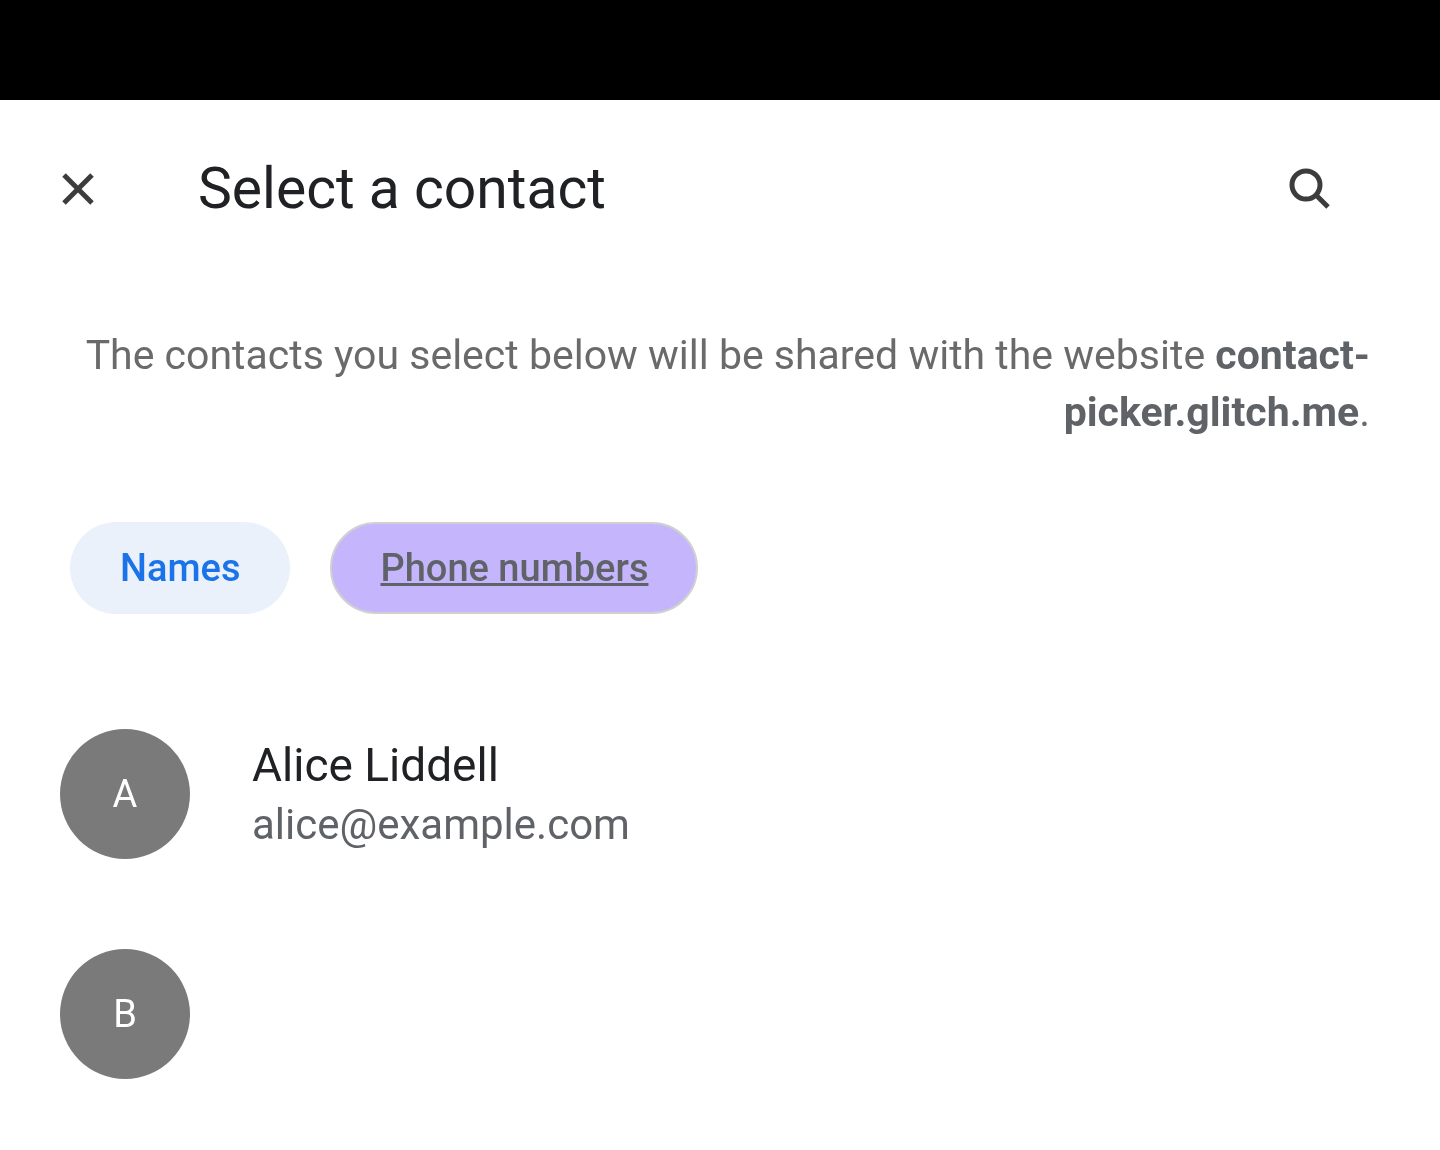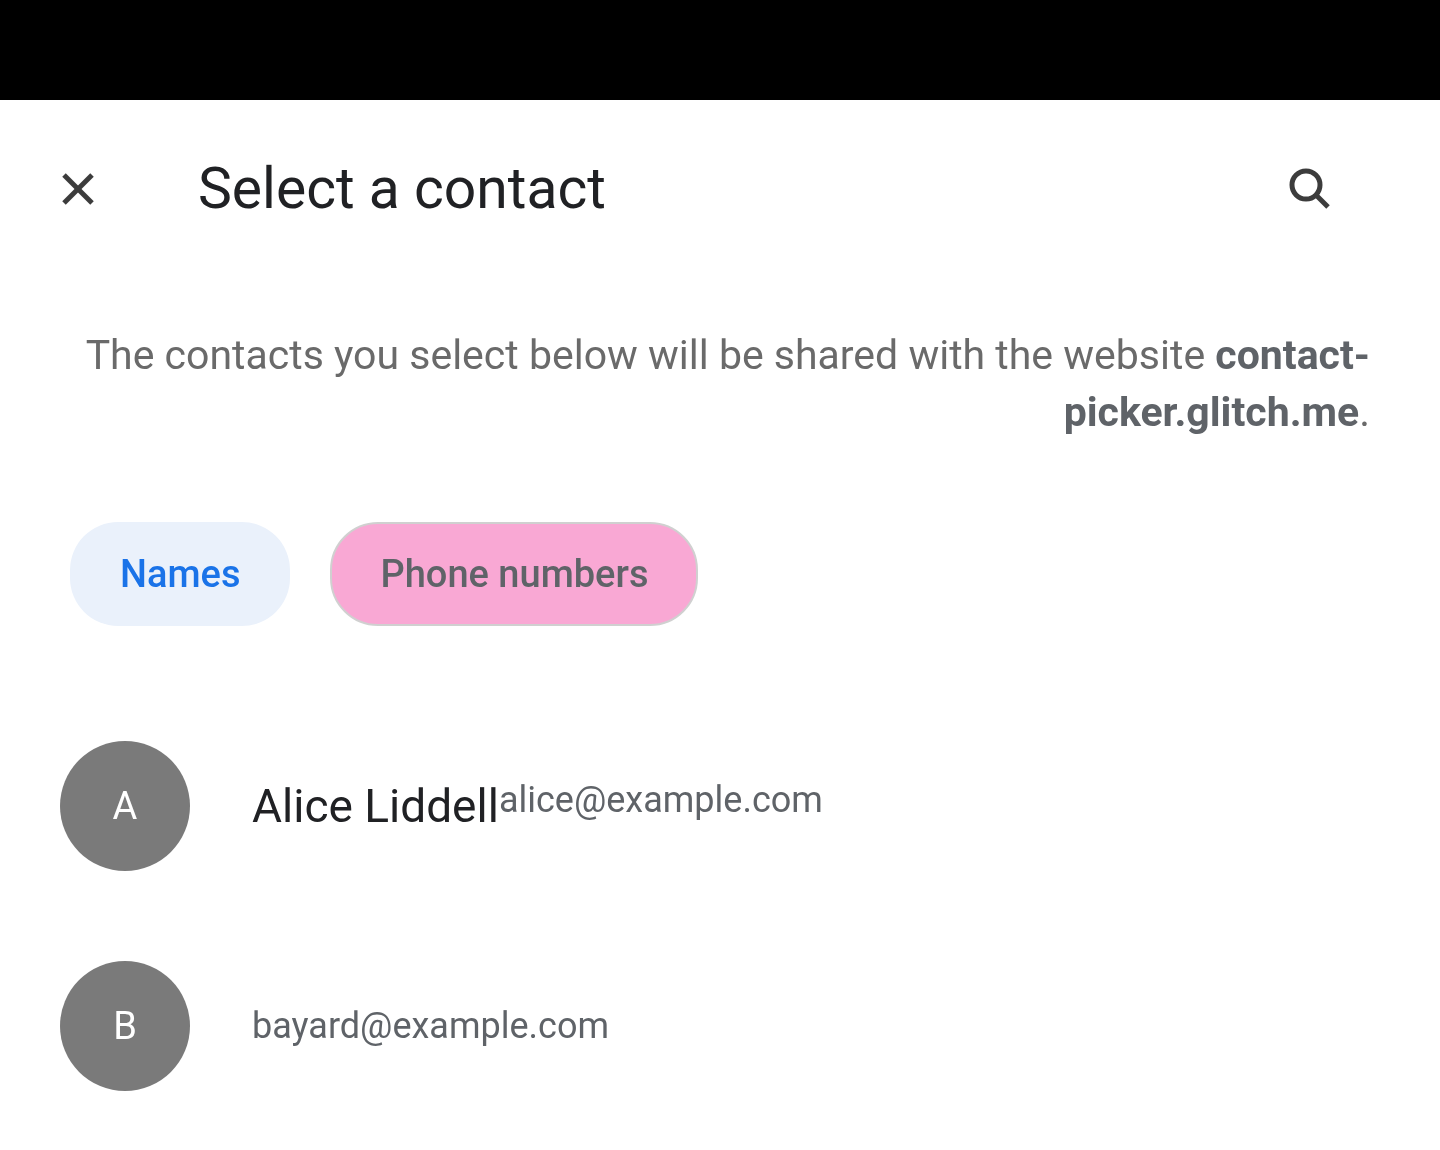--- a/index.html
+++ b/index.html
@@ -75,35 +75,36 @@
     .description .website {
       font-weight: 700;
       color: #5f6368;
     }
     .chips {
       display: flex;
       gap: 40px;
       padding: 60px 70px 40px 70px;
     }
     .chip {
-      padding: 28px 48px;
+      padding: 22px 48px;
       border-radius: 48px;
       font-size: 38px;
       font-weight: 500;
       cursor: pointer;
       border: 2px solid transparent;
     }
     .chip.active {
       background: #eaf1fb;
       color: #1a73e8;
     }
     .chip.inactive {
-      background: #f9a8d4;
+      background: #c4b5fd;
       color: #5f6368;
       border: 2px solid #d0d0d0;
+      text-decoration: underline;
     }
     .contacts {
       padding: 30px 60px;
     }
     .contact-item {
       display: flex;
       align-items: center;
       gap: 62px;
       padding: 45px 0;
       cursor: pointer;
@@ -116,29 +117,30 @@
       display: flex;
       align-items: center;
       justify-content: center;
       color: #fff;
       font-size: 38px;
       font-weight: 400;
       flex-shrink: 0;
     }
     .contact-info {
       display: flex;
-      flex-direction: row;
+      flex-direction: column;
+      gap: 8px;
     }
     .contact-name {
       font-size: 46px;
       font-weight: 400;
       color: #202124;
     }
     .contact-email {
-      font-size: 36px;
+      font-size: 42px;
       font-weight: 400;
       color: #5f6368;
     }
   </style>
 </head>
 <body>
 
 <div class="status-bar"></div>
 
 <div class="header">
@@ -170,16 +172,15 @@
   <div class="contact-item">
     <div class="avatar">A</div>
     <div class="contact-info">
       <div class="contact-name">Alice Liddell</div>
       <div class="contact-email">alice@example.com</div>
     </div>
   </div>
   <div class="contact-item">
     <div class="avatar">B</div>
     <div class="contact-info">
-      <div class="contact-email">bayard@example.com</div>
     </div>
   </div>
 </div>
 
 </body></html>

